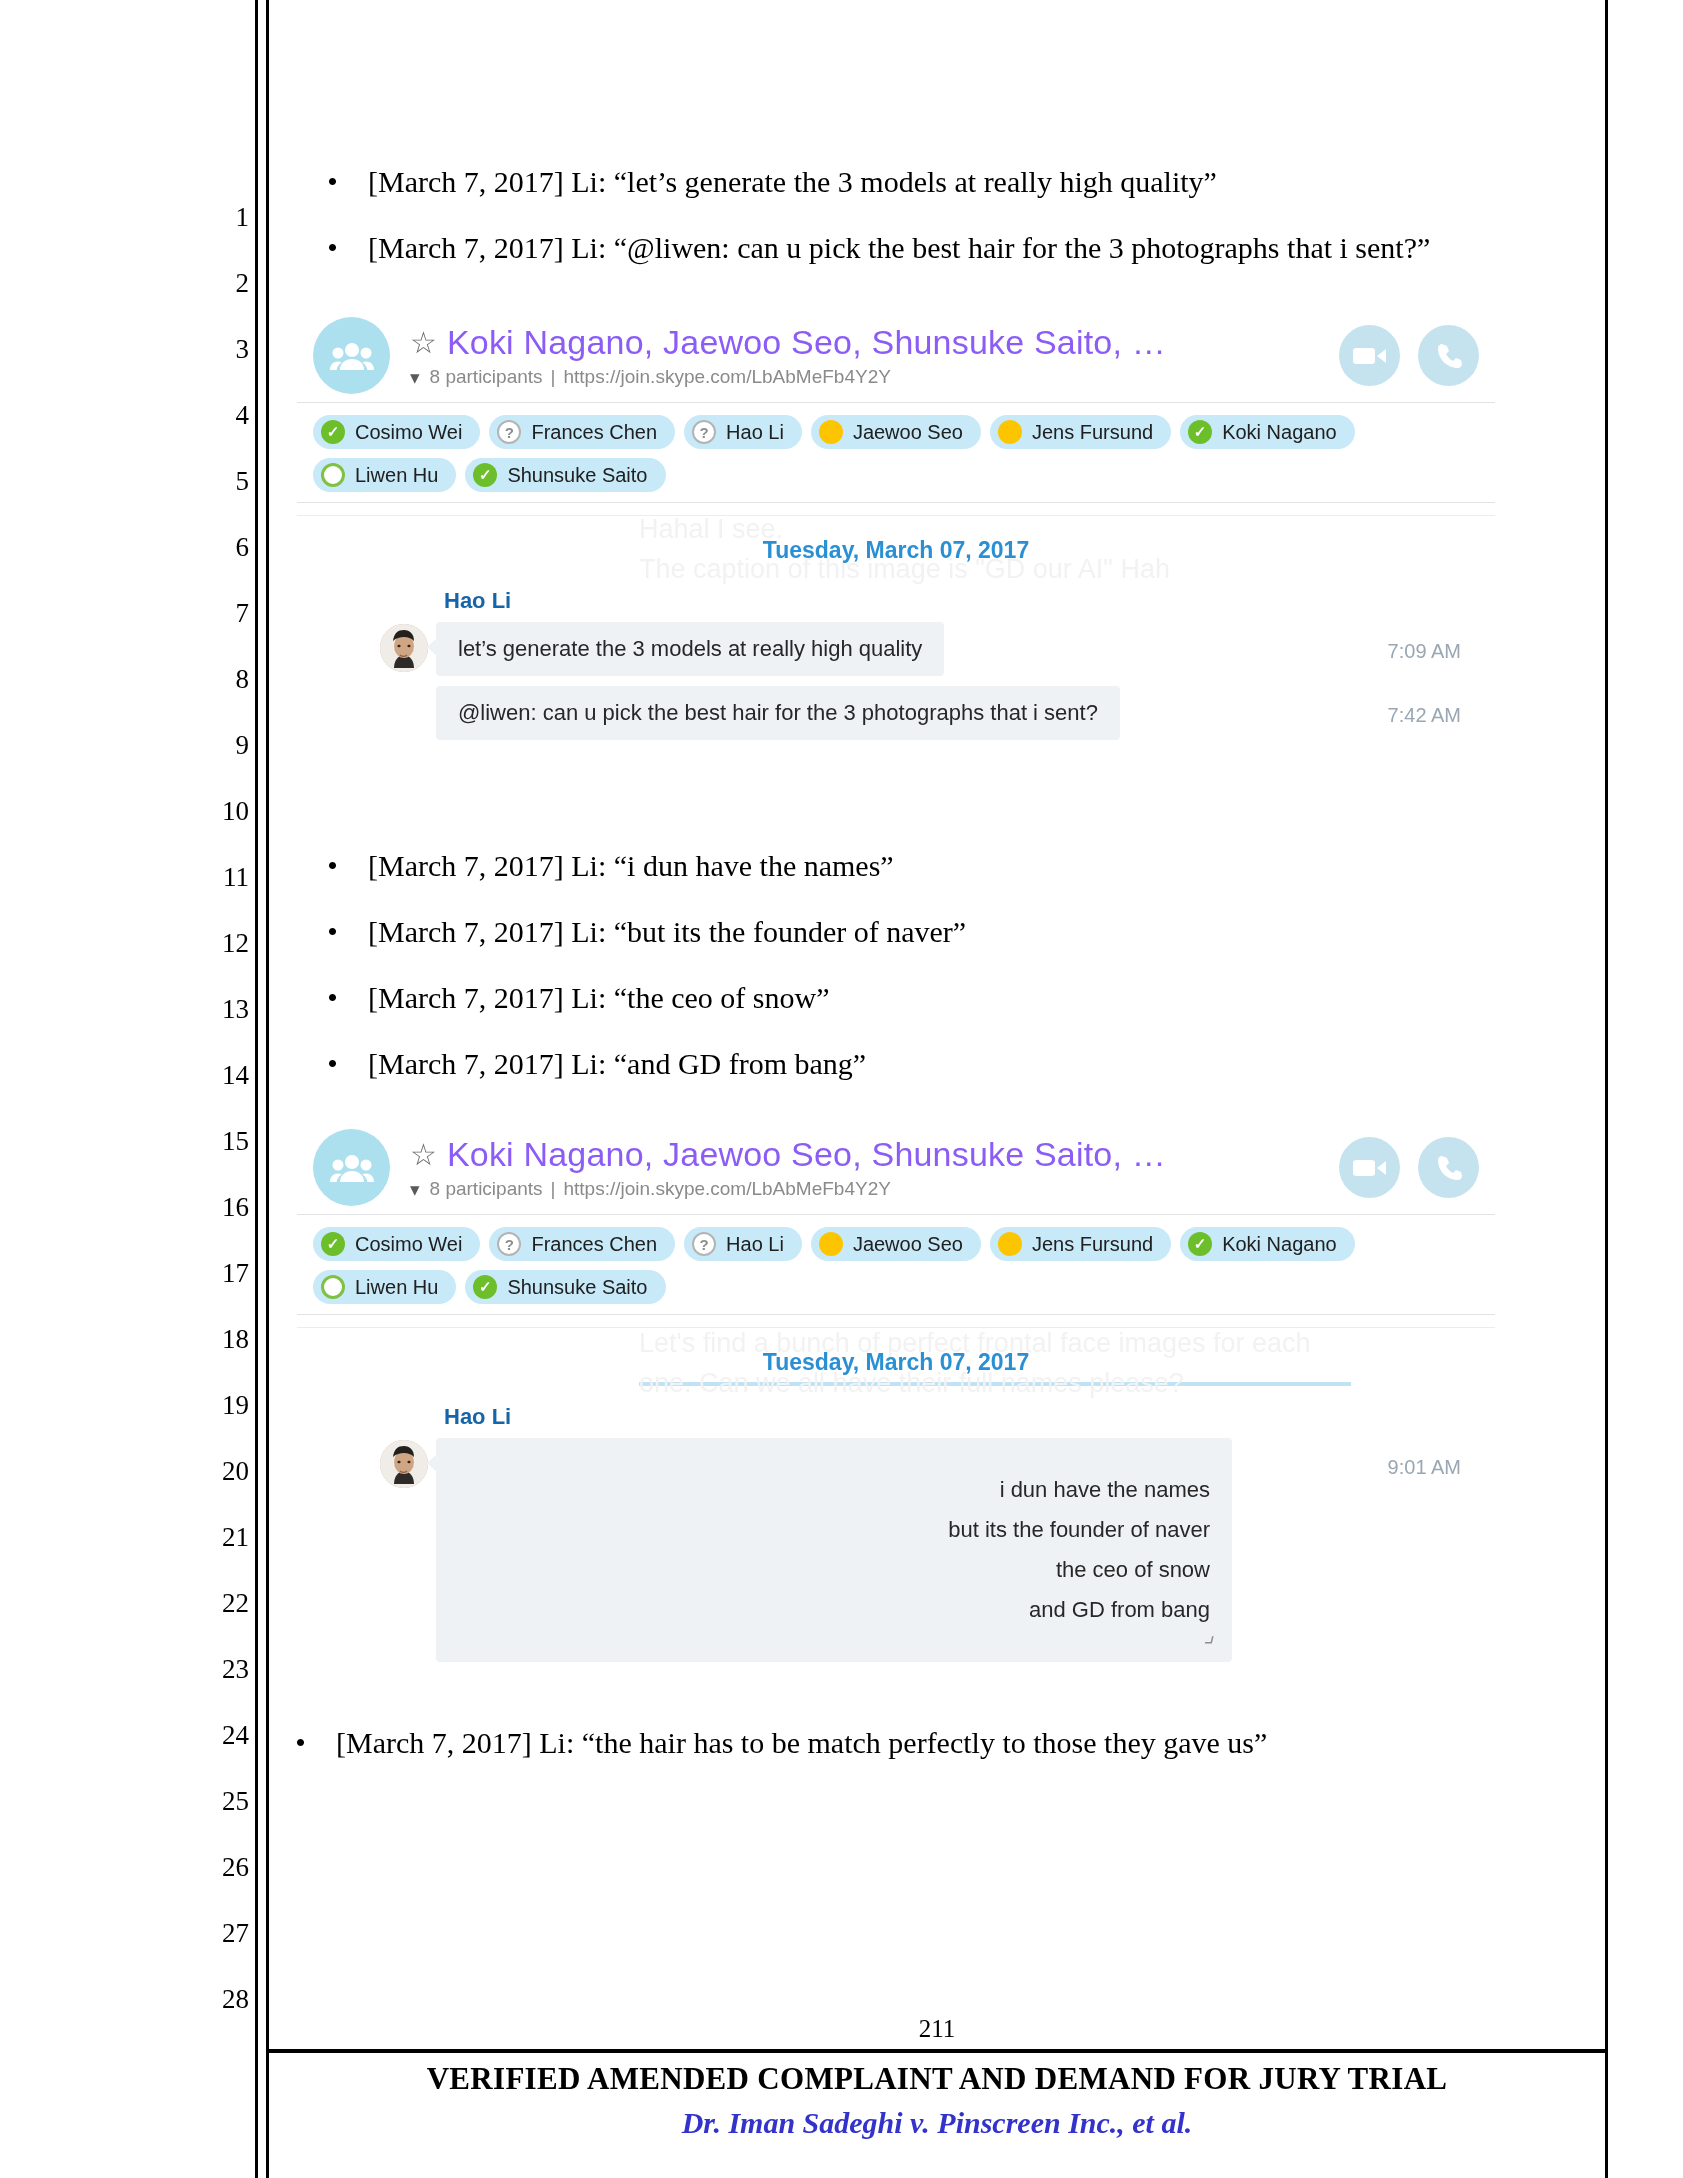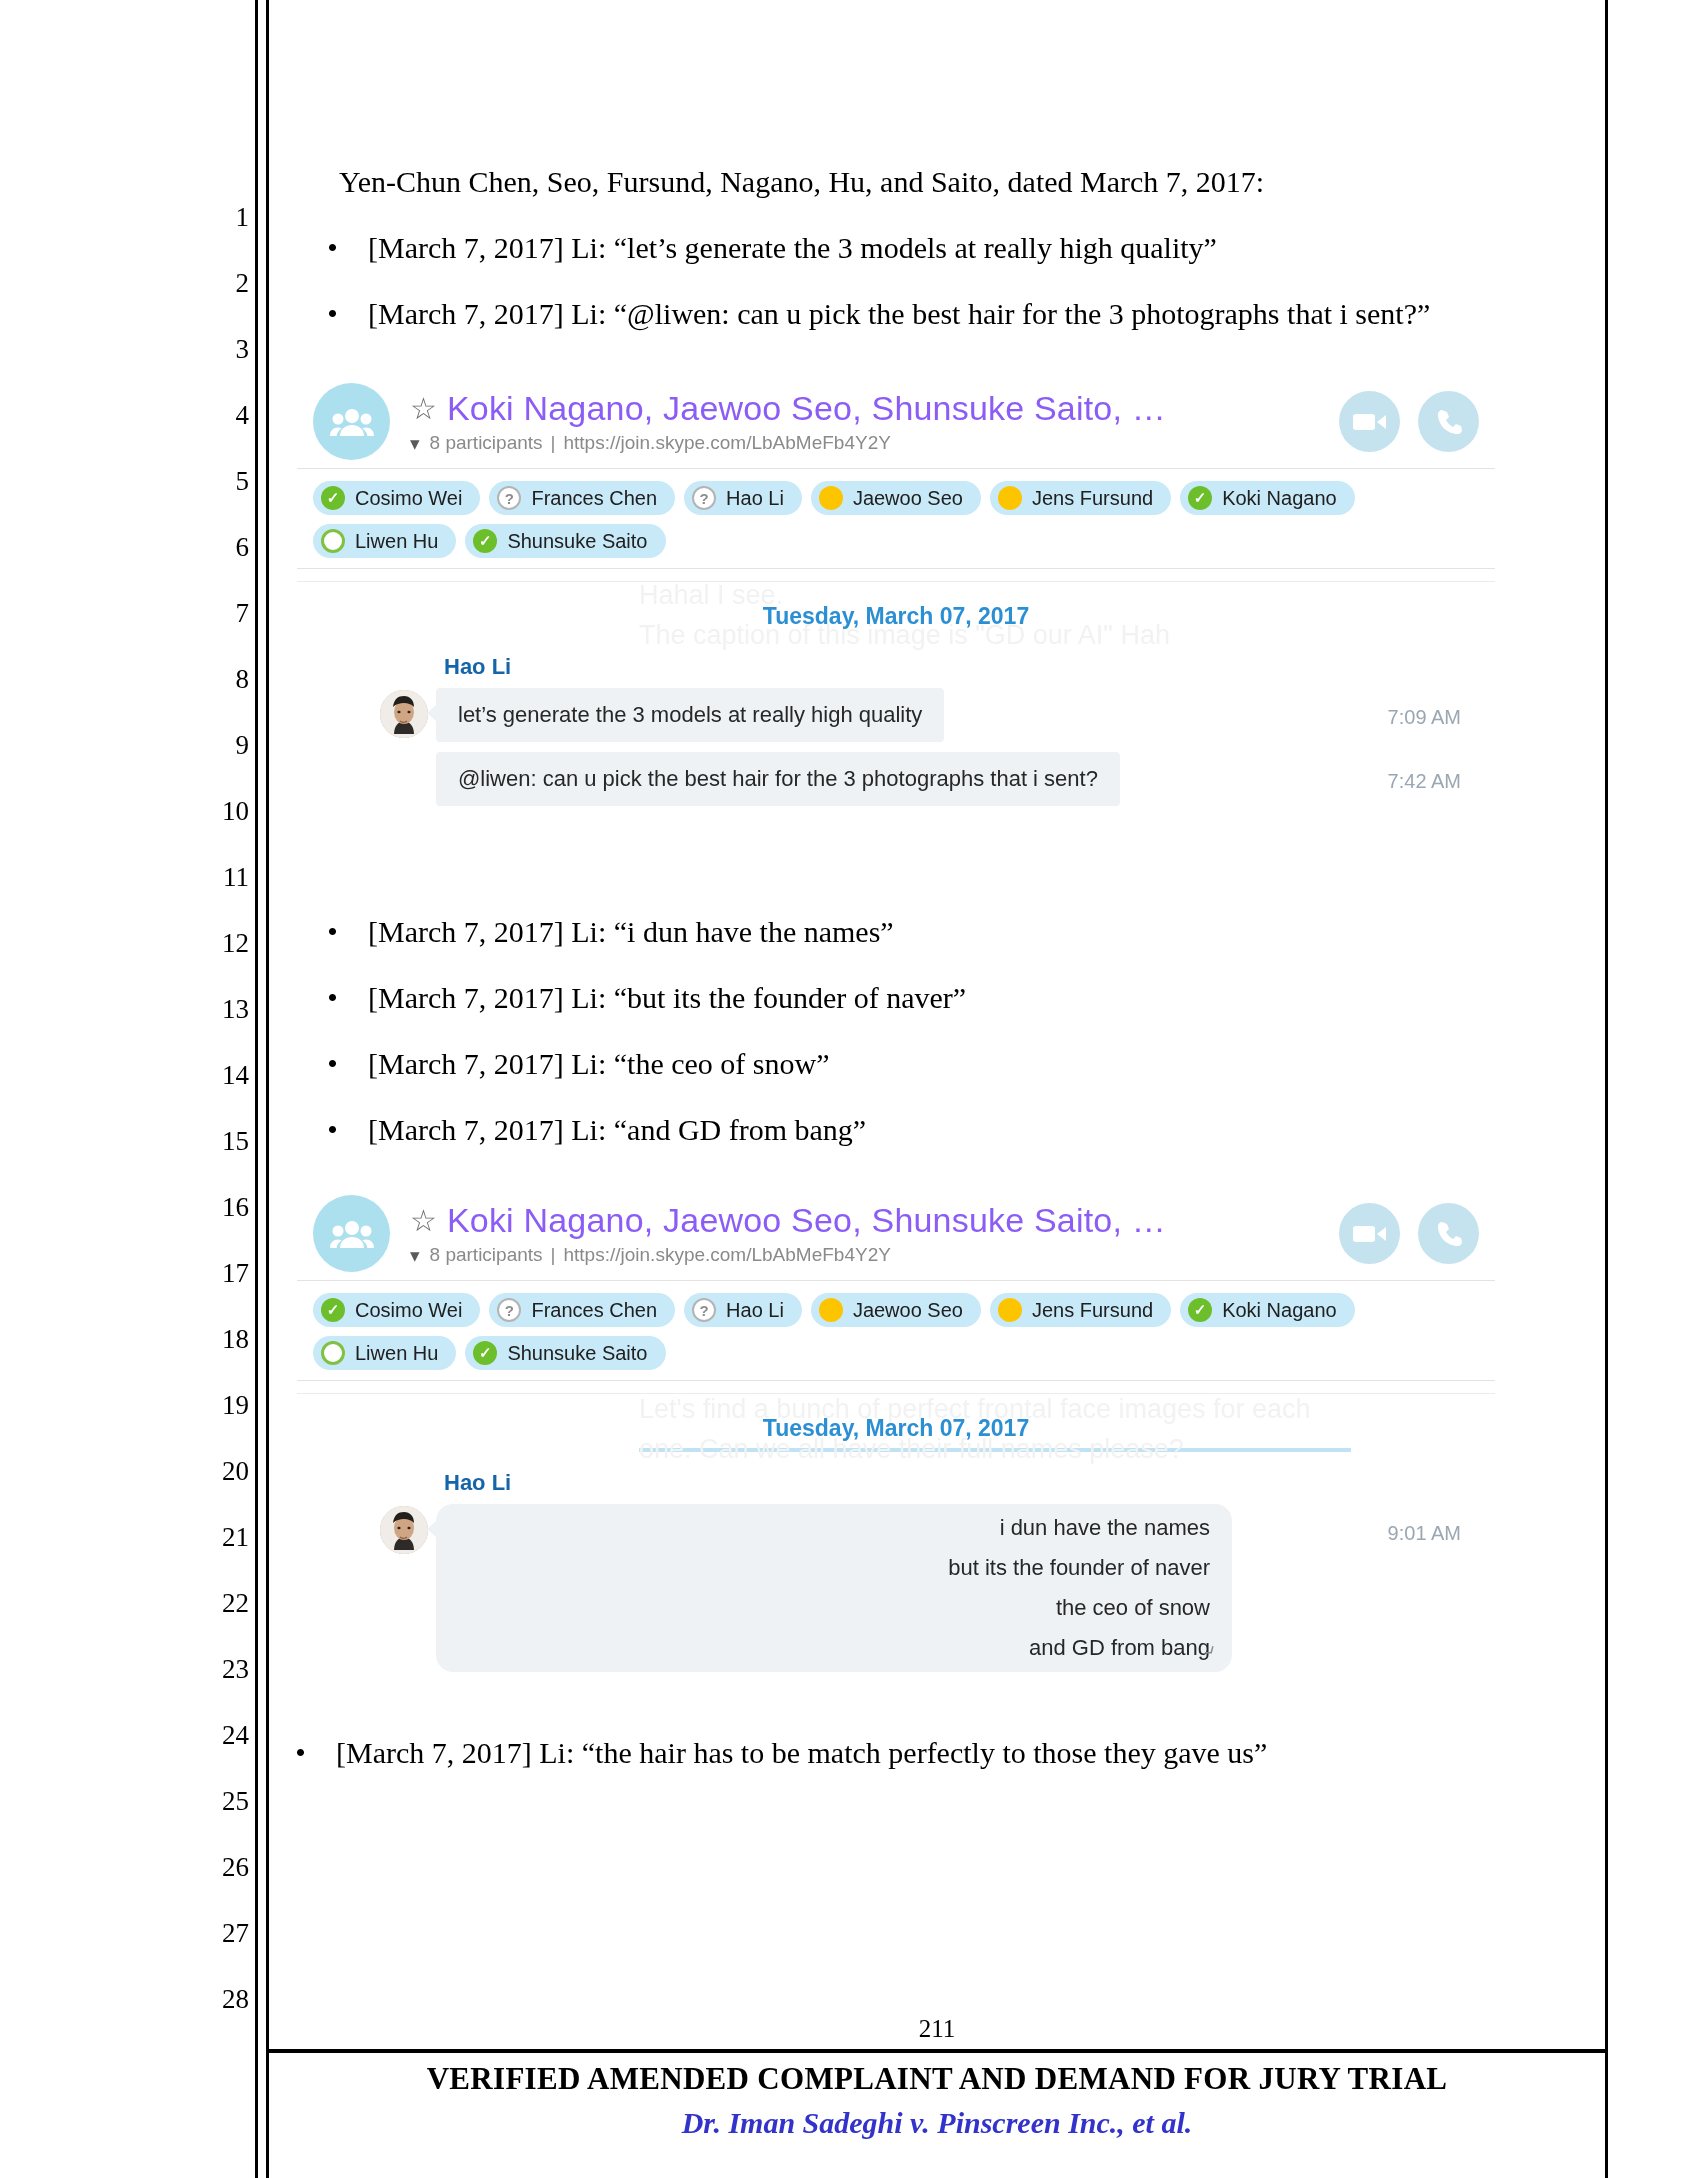--- a/index.html
+++ b/index.html
@@ -257,21 +257,21 @@
     background: #eef2f5;
     border-radius: 4px;
     padding: 14px 22px;
     font-size: 22px;
     color: #272727;
     display: inline-block;
     position: relative;
     max-width: 792px;
   }
   .sk-bubble .line { line-height: 40px; }
-  .sk-bubble.multi { padding: 4px 22px; border-radius: 17px; }
+  .sk-bubble.multi { padding: 32px 22px; }
   .sk-row {
     display: flex;
     align-items: flex-start;
     justify-content: space-between;
     text-align: right;
   }
   .sk-time {
     color: #9aa7b2;
     font-size: 20px;
     padding-top: 18px;
@@ -381,21 +381,20 @@
     <div>23</div>
     <div>24</div>
     <div>25</div>
     <div>26</div>
     <div>27</div>
     <div>28</div>
   </div>
 
   <div id="doc-body">
 
-    <div class="para first-line-indent">Yen-Chun Chen, Seo, Fursund, Nagano, Hu, and Saito, dated March 7, 2017:</div>
 
     <div class="bullet-row">
       <span class="bullet">•</span>
       <span class="btext nojust">[March 7, 2017] Li: “let’s generate the 3 models at really high quality”</span>
     </div>
 
     <div class="bullet-row">
       <span class="bullet">•</span>
       <span class="btext">[March 7, 2017] Li: “@liwen: can u pick the best hair for the 3 photographs that i sent?”</span>
     </div>

